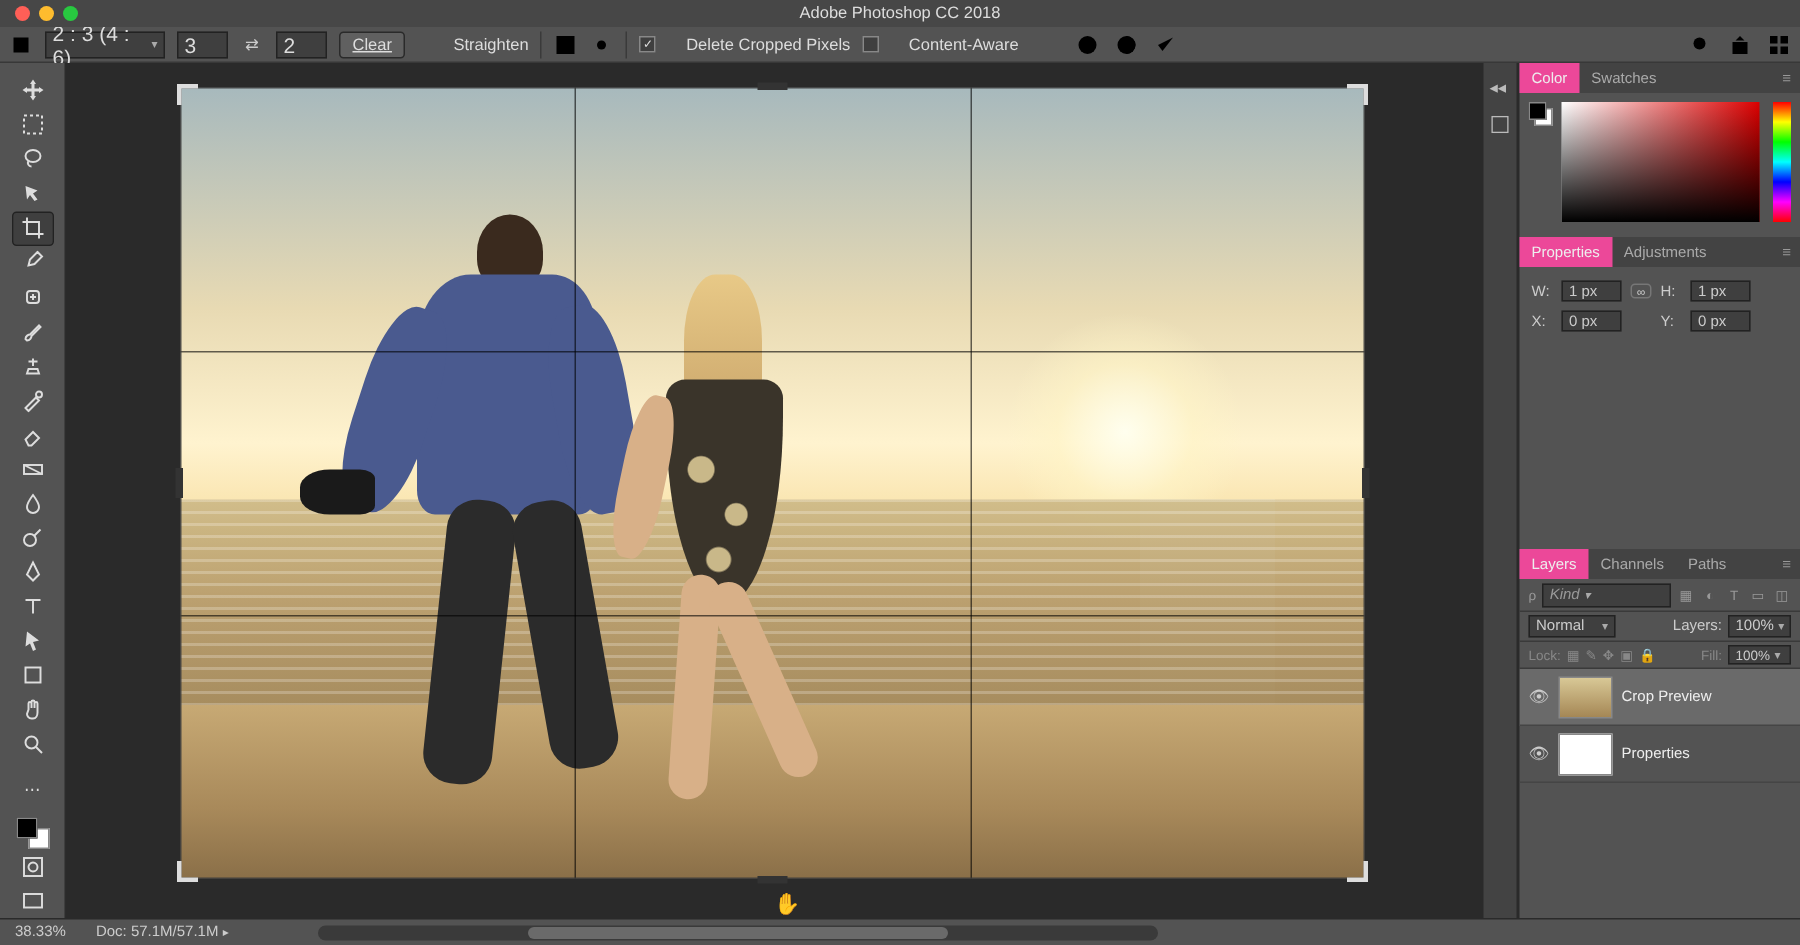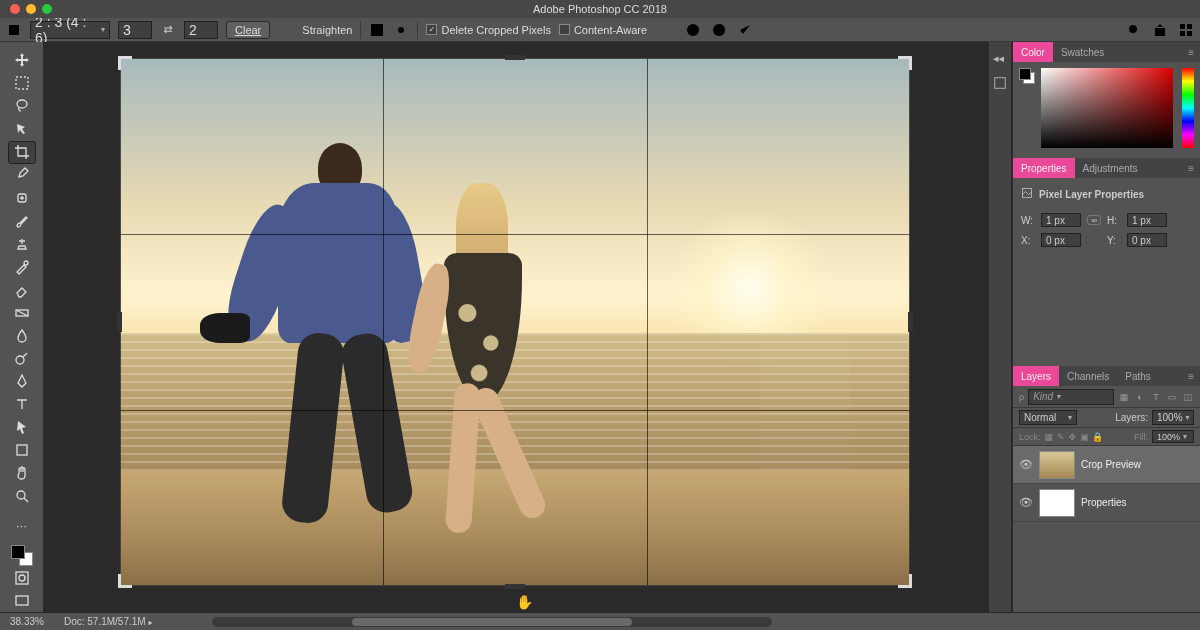--- a/index.html
+++ b/index.html
@@ -7,21 +7,21 @@
 .title-bar { height: 18px; background: #474747; display: flex; align-items: center; position: relative; }
 .traffic-lights { display: flex; gap: 6px; padding-left: 10px; }
 .tl { width: 10px; height: 10px; border-radius: 50%; }
 .tl.red { background: #ff5f57; } .tl.yel { background: #febc2e; } .tl.grn { background: #28c840; }
 .title-center { position: absolute; left: 50%; transform: translateX(-50%); font-size: 11px; color: #ddd; }
 .options-bar { height: 24px; background: #535353; display: flex; align-items: center; padding: 0 6px; gap: 8px; font-size: 11px; color: #ddd; border-bottom: 1px solid #383838;}
 .opt-input { background: #3f3f3f; border: 1px solid #222; color: #ddd; height: 18px; font-size: 14px; padding: 0 4px; }
 .opt-drop { width: 80px; display: flex; justify-content: space-between; align-items: center;}
 .opt-btn { background: #606060; border: 1px solid #2a2a2a; color: #ddd; height: 18px; padding: 0 8px; font-size: 11px; border-radius: 3px; cursor: pointer; text-decoration: underline;}
 .opt-icon { width: 16px; height: 16px; display: inline-flex; align-items: center; justify-content: center; cursor: pointer; color: #ccc;}
-.chk { display: flex; align-items: center; gap: 4px;}
+.chk { display: flex; align-items: center; gap: 20px;}
 .chk-box { width: 11px; height: 11px; border: 1px solid #888; background: #3f3f3f; display: flex; align-items: center; justify-content: center; font-size: 8px; color: #ddd;}
 .chk-box.checked::after { content:"✓"; }
 .sep { width: 1px; height: 18px; background: #3a3a3a; }
 .options-right { margin-left: auto; display: flex; gap: 10px; align-items: center;}
 
 .main-row { display: flex; height: 570px; }
 .tools-col { width: 44px; background: #535353; display: flex; flex-direction: column; align-items: center; padding-top: 8px; gap: 2px; border-right: 1px solid #2c2c2c;}
 .tool { width: 26px; height: 22px; display: flex; align-items: center; justify-content: center; color: #ddd; cursor: pointer; border-radius: 2px;}
 .tool.active { background: #3f3f3f; outline: 1px solid #222;}
 .tool svg { width: 16px; height: 16px; stroke: #ddd; fill: none; stroke-width: 1.3;}
@@ -412,27 +412,20 @@
       <div class="color-picker"></div>
       <div class="hue-strip"></div>
     </div>
 
     <div class="panel-tabs">
       <div class="ptab active">Properties</div>
       <div class="ptab">Adjustments</div>
       <div class="ptab-menu">≡</div>
     </div>
     <div class="props-body">
-      <div class="row" style="margin-bottom:6px">
-        <span><svg width="12" height="12" viewBox="0 0 16 16" stroke="#ccc" fill="none">
-              <rect x="2" y="2" width="12" height="12"></rect>
-              <path d="M2 10l4-4 4 4 4-3"></path>
-            </svg></span>
-        <span style="font-weight:bold">Pixel Layer Properties</span>
-      </div>
       <div class="row">
         <span class="label">W:</span>
         <span class="val">1 px</span>
         <span class="link-icon">∞</span>
         <span class="label">H:</span>
         <span class="val">1 px</span>
       </div>
       <div class="row">
         <span class="label">X:</span>
         <span class="val">0 px</span>

